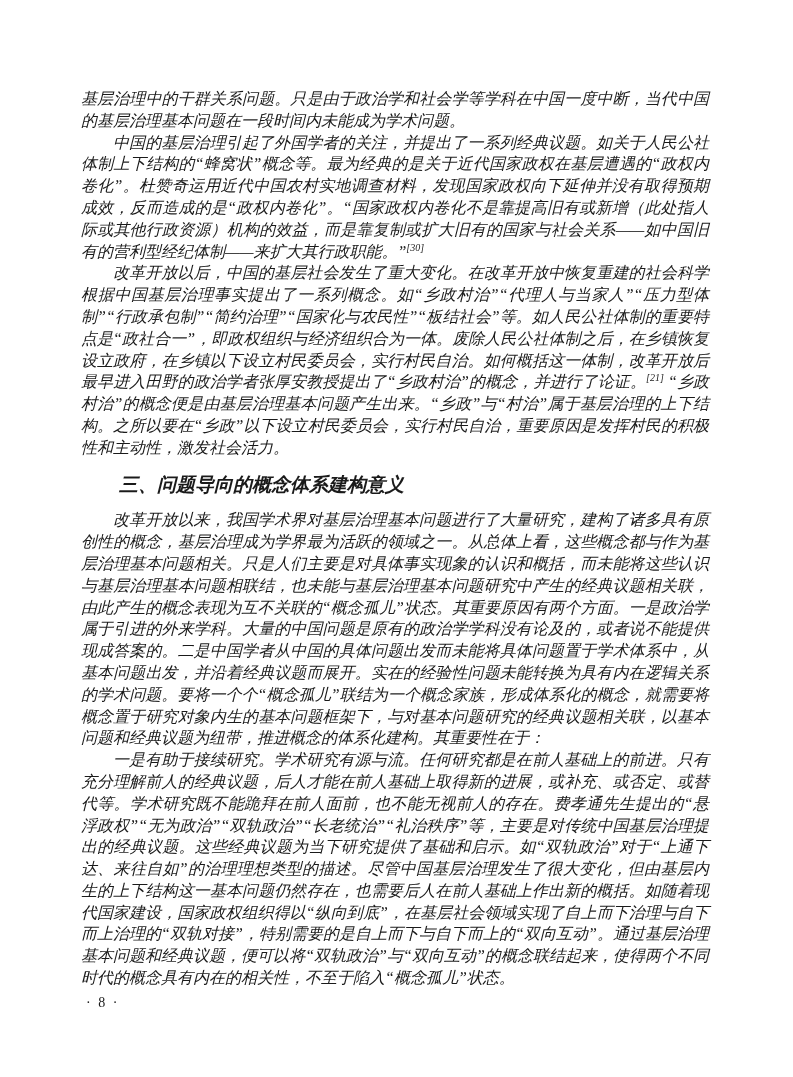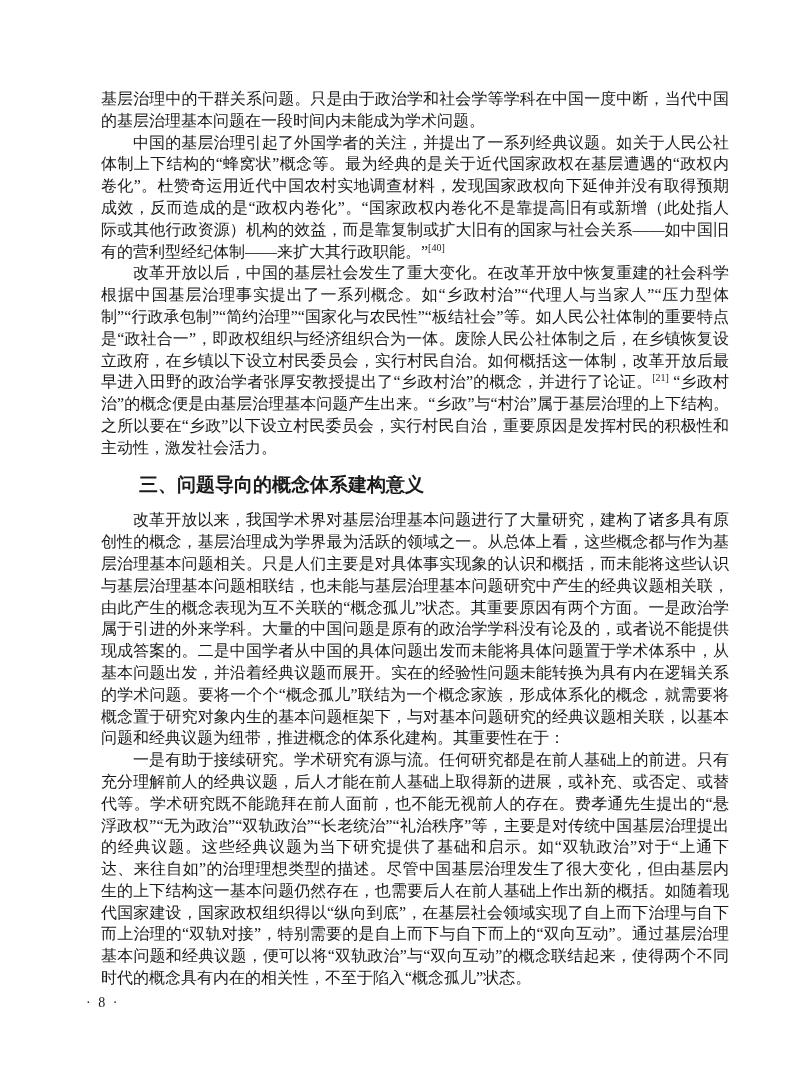--- a/index.html
+++ b/index.html
@@ -12,26 +12,27 @@
     font-family: "Liberation Serif", "DejaVu Serif", serif;
     color: #1a1a1a;
   }
   .page {
     position: absolute;
     inset: 0;
     background: #ffffff;
   }
   .text-body {
     position: absolute;
-    left: 101px;
+    left: 81px;
     top: 88px;
     width: 628px;
     font-size: 16px;
     line-height: 21.8px;
     text-align: justify;
+    font-style: italic;
   }
   .para { text-align: justify; }
   .para.indent { text-indent: 2em; }
   .heading {
     font-family: "Liberation Sans", "DejaVu Sans", sans-serif;
     font-weight: 700;
     font-size: 19px;
     line-height: 21.8px;
     margin: 15px 0 14px 0;
     text-indent: 2em;
@@ -52,21 +53,21 @@
     color: #1a1a1a;
     letter-spacing: 2px;
   }
 </style>
 </head>
 <body>
 
 <div class="page">
   <main class="text-body" id="doc-body">
       <p class="para"><span>基层治理中的干群关系问题。只是由于政治学和社会学等学科在中国一度中断，当代中国的基层治理基本问题在一段时间内未能成为学术问题。</span></p>
-      <p class="para indent"><span>中国的基层治理引起了外国学者的关注，并提出了一系列经典议题。如关于人民公社体制上下结构的“蜂窝状”概念等。最为经典的是关于近代国家政权在基层遭遇的“政权内卷化”。杜赞奇运用近代中国农村实地调查材料，发现国家政权向下延伸并没有取得预期成效，反而造成的是“政权内卷化”。“国家政权内卷化不是靠提高旧有或新增（此处指人际或其他行政资源）机构的效益，而是靠复制或扩大旧有的国家与社会关系——如中国旧有的营利型经纪体制——来扩大其行政职能。”</span><sup class="ref">[40]</sup></p>
+      <p class="para indent"><span>中国的基层治理引起了外国学者的关注，并提出了一系列经典议题。如关于人民公社体制上下结构的“蜂窝状”概念等。最为经典的是关于近代国家政权在基层遭遇的“政权内卷化”。杜赞奇运用近代中国农村实地调查材料，发现国家政权向下延伸并没有取得预期成效，反而造成的是“政权内卷化”。“国家政权内卷化不是靠提高旧有或新增（此处指人际或其他行政资源）机构的效益，而是靠复制或扩大旧有的国家与社会关系——如中国旧有的营利型经纪体制——来扩大其行政职能。”</span><sup class="ref">[30]</sup></p>
       <p class="para indent"><span>改革开放以后，中国的基层社会发生了重大变化。在改革开放中恢复重建的社会科学根据中国基层治理事实提出了一系列概念。如“乡政村治”“代理人与当家人”“压力型体制”“行政承包制”“简约治理”“国家化与农民性”“板结社会”等。如人民公社体制的重要特点是“政社合一”，即政权组织与经济组织合为一体。废除人民公社体制之后，在乡镇恢复设立政府，在乡镇以下设立村民委员会，实行村民自治。如何概括这一体制，改革开放后最早进入田野的政治学者张厚安教授提出了“乡政村治”的概念，并进行了论证。</span><sup class="ref">[21]</sup><span> “乡政村治”的概念便是由基层治理基本问题产生出来。“乡政”与“村治”属于基层治理的上下结构。之所以要在“乡政”以下设立村民委员会，实行村民自治，重要原因是发挥村民的积极性和主动性，激发社会活力。</span></p>
       <h3 class="heading">三、问题导向的概念体系建构意义</h3>
       <p class="para indent"><span>改革开放以来，我国学术界对基层治理基本问题进行了大量研究，建构了诸多具有原创性的概念，基层治理成为学界最为活跃的领域之一。从总体上看，这些概念都与作为基层治理基本问题相关。只是人们主要是对具体事实现象的认识和概括，而未能将这些认识与基层治理基本问题相联结，也未能与基层治理基本问题研究中产生的经典议题相关联，由此产生的概念表现为互不关联的“概念孤儿”状态。其重要原因有两个方面。一是政治学属于引进的外来学科。大量的中国问题是原有的政治学学科没有论及的，或者说不能提供现成答案的。二是中国学者从中国的具体问题出发而未能将具体问题置于学术体系中，从基本问题出发，并沿着经典议题而展开。实在的经验性问题未能转换为具有内在逻辑关系的学术问题。要将一个个“概念孤儿”联结为一个概念家族，形成体系化的概念，就需要将概念置于研究对象内生的基本问题框架下，与对基本问题研究的经典议题相关联，以基本问题和经典议题为纽带，推进概念的体系化建构。其重要性在于：</span></p>
       <p class="para indent"><span>一是有助于接续研究。学术研究有源与流。任何研究都是在前人基础上的前进。只有充分理解前人的经典议题，后人才能在前人基础上取得新的进展，或补充、或否定、或替代等。学术研究既不能跪拜在前人面前，也不能无视前人的存在。费孝通先生提出的“悬浮政权”“无为政治”“双轨政治”“长老统治”“礼治秩序”等，主要是对传统中国基层治理提出的经典议题。这些经典议题为当下研究提供了基础和启示。如“双轨政治”对于“上通下达、来往自如”的治理理想类型的描述。尽管中国基层治理发生了很大变化，但由基层内生的上下结构这一基本问题仍然存在，也需要后人在前人基础上作出新的概括。如随着现代国家建设，国家政权组织得以“纵向到底”，在基层社会领域实现了自上而下治理与自下而上治理的“双轨对接”，特别需要的是自上而下与自下而上的“双向互动”。通过基层治理基本问题和经典议题，便可以将“双轨政治”与“双向互动”的概念联结起来，使得两个不同时代的概念具有内在的相关性，不至于陷入“概念孤儿”状态。</span></p>
     </main>
   <footer class="page-footer">
     <span>· 8 ·</span>
   </footer>
 </div>
 

